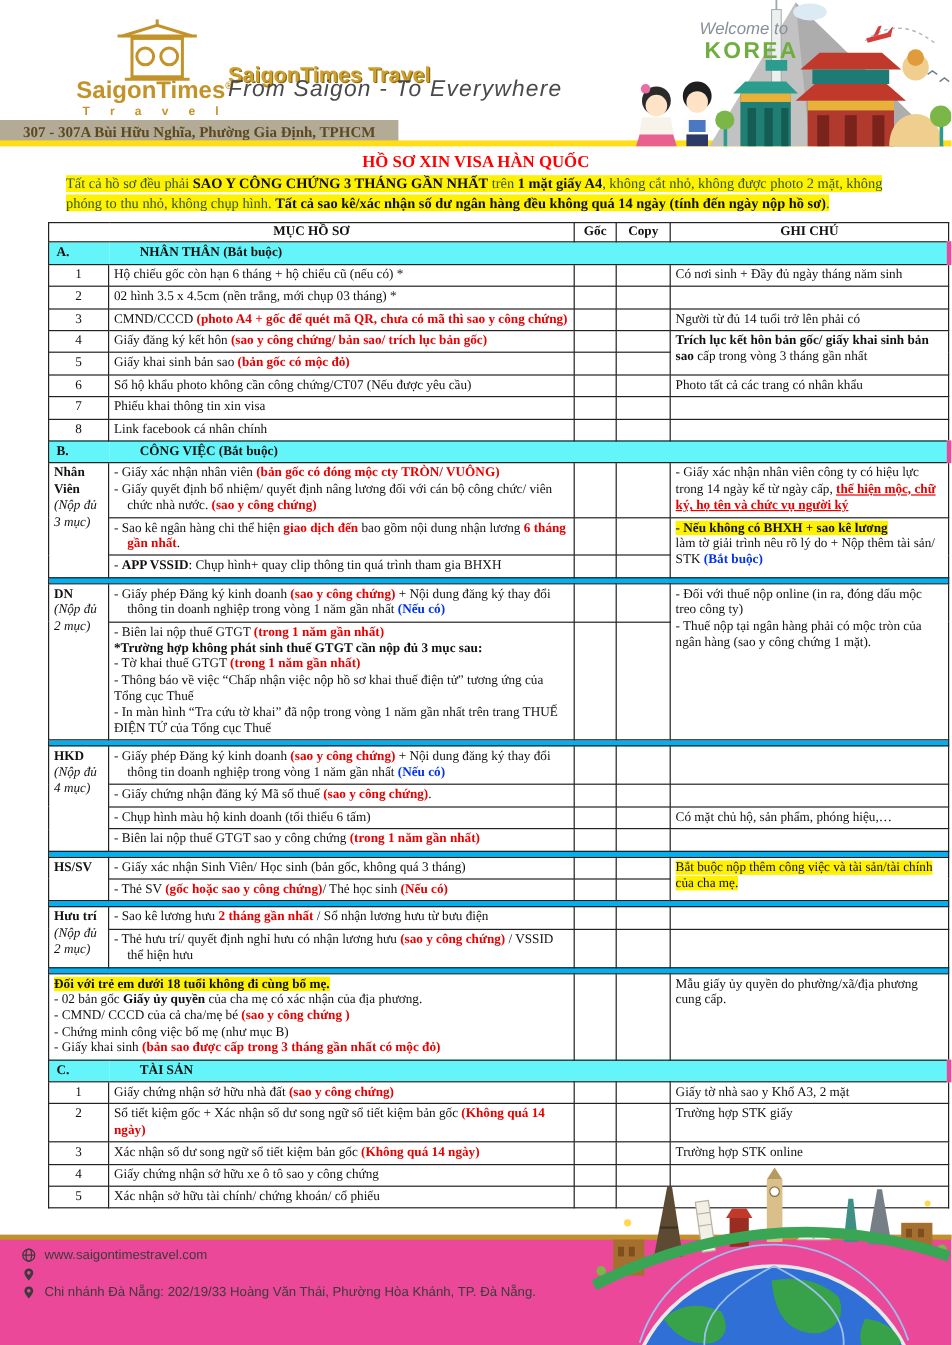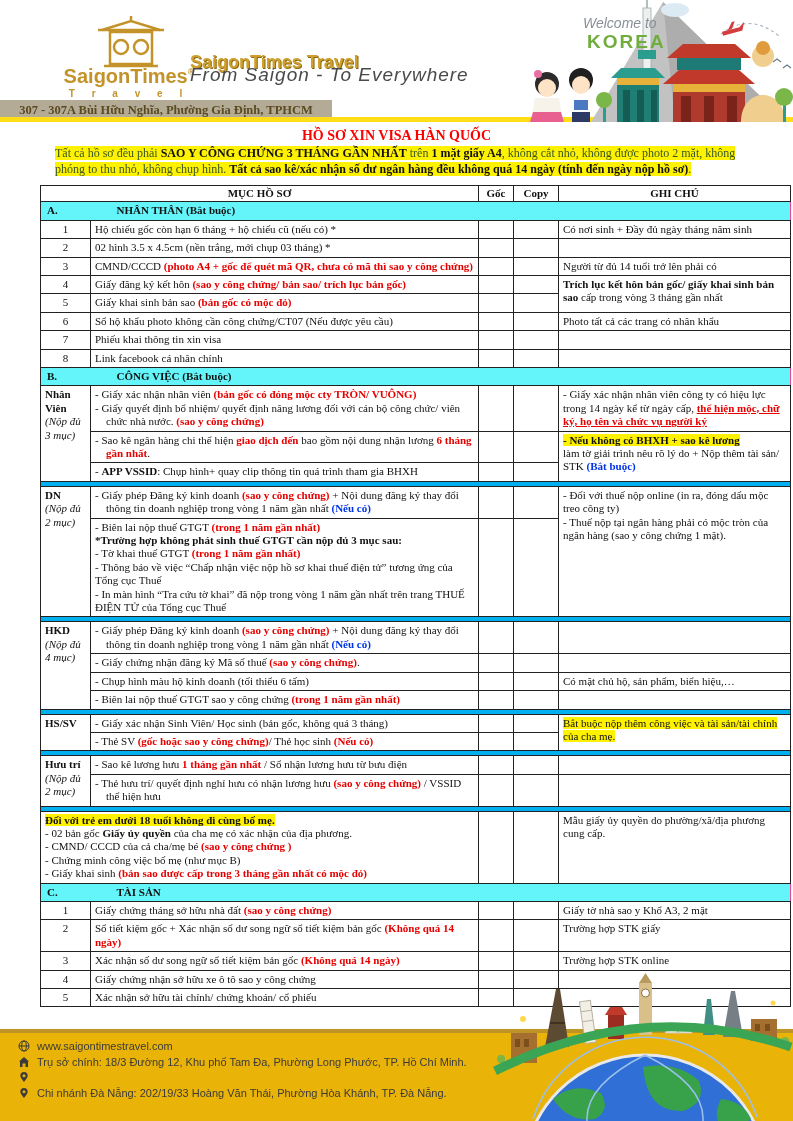--- a/index.html
+++ b/index.html
@@ -28,31 +28,31 @@
   
   .sb{font-weight:bold;} .sr{color:#e60000;} .sl{color:#0033e6;}
   .sg{color:#375623;} .sh{background:#fff200;} .su{text-decoration:underline;}
   
   table.doc{border-collapse:collapse;margin:7px 0 0 40px;width:750px;table-layout:fixed;
             font-size:11px;line-height:1.22;}
   table.doc td{border:1px solid #222;padding:2px 4px;vertical-align:top;word-wrap:break-word;}
   tr.thead td{font-weight:bold;text-align:center;padding:1px 2px;}
   tr.section td{background:#63f5f9;font-weight:bold;border-left:none;border-right:none;}
   tr.section td.first{border-left:1px solid #222;padding-left:6px;}
-  tr.section td.rest{border-right:1px solid #ec4899;padding-left:26px;}
+  tr.section td.rest{border-right:4px solid #ec4899;padding-left:26px;}
   tr.bluebar td{height:4px;background:#00b0f0;padding:0;border-left:1px solid #222;border-right:1px solid #222;}
   td.num{text-align:center;}
   td.lbl{vertical-align:middle;padding-left:3px;}
   td.lbl .nm{font-weight:bold;}
   td.lbl .sub{font-style:italic;}
   td.hang .ln{padding-left:11px;text-indent:-11px;}
   td.mid{vertical-align:middle;}
   .ln{min-height:0;}
   
-  .footer{position:absolute;left:0;bottom:0;width:100%;height:88px;background:#eab308;
+  .footer{position:absolute;left:0;bottom:0;width:100%;height:88px;background:#ec4899;
           border-top:4px solid #bf9426;z-index:1;
           font-family:"Liberation Sans",sans-serif;font-size:11px;color:#3b3b3b;}
   .f-line{display:flex;align-items:center;gap:7px;padding-left:18px;margin-top:3.5px;}
   .f-line:first-child{margin-top:7px;}
   .globe-art{position:absolute;right:0;bottom:0;z-index:3;}
 </style>
 </head>
 <body>
 
 <div class="page">
@@ -349,21 +349,21 @@
           <td></td>
       <td></td>
     </tr>
     <tr>
       <td class="hang">
             <div class="ln"><span>- Chụp hình màu hộ kinh doanh (tối thiểu 6 tấm)</span></div>
           </td>
       <td></td>
           <td></td>
       <td>
-            <div class="ln"><span>Có mặt chủ hộ, sản phẩm, biển hiệu,…</span></div>
+            <div class="ln"><span>Có mặt chủ hộ, sản phẩm, phóng hiệu,…</span></div>
           </td>
     </tr>
     <tr>
       <td class="hang">
             <div class="ln"><span>- Biên lai nộp thuế GTGT sao y công chứng </span><span class="sr sb">(trong 1 năm gần nhất)</span></div>
           </td>
       <td></td>
           <td></td>
       <td></td>
     </tr>
@@ -396,21 +396,21 @@
     <tr class="bluebar">
           <td colspan="5"></td>
         </tr>
 
     <tr>
       <td class="lbl" rowspan="2">
         <div class="nm">Hưu trí</div>
         <div class="sub">(Nộp đủ 2 mục)</div>
       </td>
       <td class="hang">
-            <div class="ln"><span>- Sao kê lương hưu </span><span class="sr sb">1 tháng gần nhất</span><span> / Sổ nhận lương hưu từ bưu điện</span></div>
+            <div class="ln"><span>- Sao kê lương hưu </span><span class="sr sb">2 tháng gần nhất</span><span> / Sổ nhận lương hưu từ bưu điện</span></div>
           </td>
       <td></td>
           <td></td>
       <td></td>
     </tr>
     <tr>
       <td class="hang">
             <div class="ln"><span>- Thẻ hưu trí/ quyết định nghỉ hưu có nhận lương hưu </span><span class="sr sb">(sao y công chứng)</span><span> / VSSID thể hiện hưu</span></div>
           </td>
       <td></td>
@@ -437,21 +437,21 @@
           </td>
     </tr>
 
     <tr class="section">
       <td class="first">C.</td>
       <td class="rest" colspan="4">TÀI SẢN</td>
     </tr>
     <tr>
       <td class="num">1</td>
       <td>
-            <div class="ln"><span>Giấy chứng tháng sở hữu nhà đất </span><span class="sr sb">(sao y công chứng)</span></div>
+            <div class="ln"><span>Giấy chứng nhận sở hữu nhà đất </span><span class="sr sb">(sao y công chứng)</span></div>
           </td>
       <td></td>
           <td></td>
       <td>
             <div class="ln"><span>Giấy tờ nhà sao y Khổ A3, 2 mặt</span></div>
           </td>
     </tr>
     <tr>
       <td class="num mid">2</td>
       <td>
@@ -498,26 +498,20 @@
   <div class="footer">
     <div class="f-line">
       <svg width="12" height="12" viewBox="0 0 12 12">
           <g stroke="#3b3b3b" fill="none" stroke-width="1">
             <circle cx="6" cy="6" r="5"></circle>
             <ellipse cx="6" cy="6" rx="2.3" ry="5"></ellipse>
             <line x1="1" y1="6" x2="11" y2="6"></line>
           </g>
         </svg>
       <span>www.saigontimestravel.com</span>
-    </div>
-    <div class="f-line">
-      <svg width="12" height="12" viewBox="0 0 12 12">
-          <polygon points="6,1 11,5.5 10,5.5 10,11 7.5,11 7.5,7.5 4.5,7.5 4.5,11 2,11 2,5.5 1,5.5" fill="#3b3b3b"></polygon>
-        </svg>
-      <span>Trụ sở chính: 18/3 Đường 12, Khu phố Tam Đa, Phường Long Phước, TP. Hồ Chí Minh.</span>
     </div>
     <div class="f-line">
       <svg width="12" height="12" viewBox="0 0 12 12">
           <path d="M6,1 C8.2,1 9.7,2.6 9.7,4.6 C9.7,7 6,11 6,11 C6,11 2.3,7 2.3,4.6 C2.3,2.6 3.8,1 6,1 Z M6,3.2 A1.5,1.5 0 1 0 6,6.2 A1.5,1.5 0 1 0 6,3.2" fill="#3b3b3b" fill-rule="evenodd"></path>
         </svg>
     </div>
     <div class="f-line">
       <svg width="12" height="12" viewBox="0 0 12 12">
           <path d="M6,1 C8.2,1 9.7,2.6 9.7,4.6 C9.7,7 6,11 6,11 C6,11 2.3,7 2.3,4.6 C2.3,2.6 3.8,1 6,1 Z M6,3.2 A1.5,1.5 0 1 0 6,6.2 A1.5,1.5 0 1 0 6,3.2" fill="#3b3b3b" fill-rule="evenodd"></path>
         </svg>

